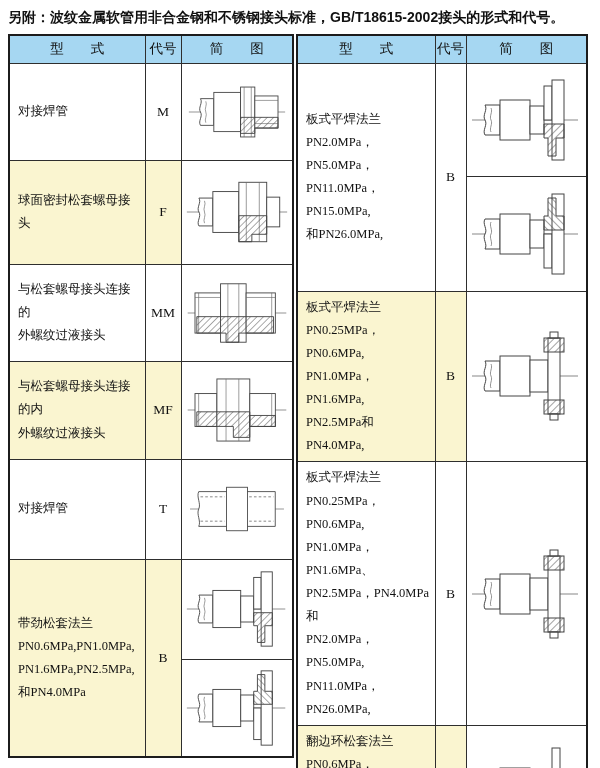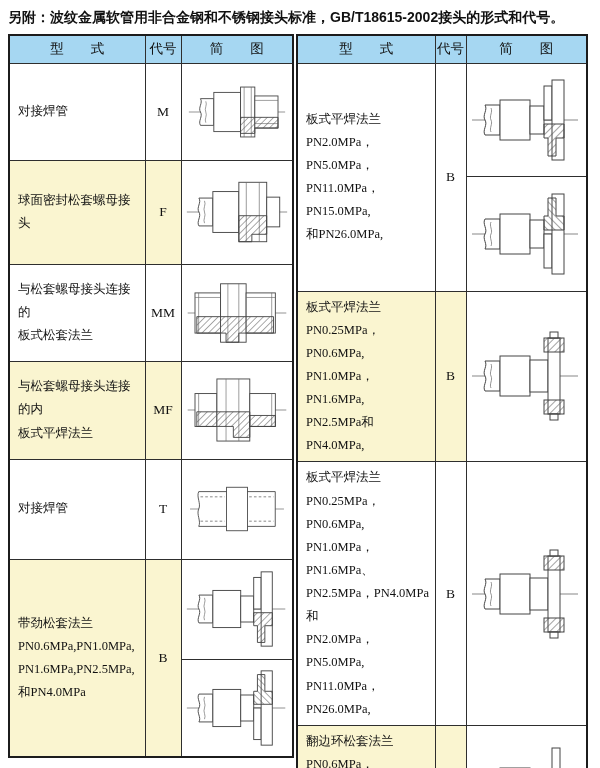--- a/index.html
+++ b/index.html
@@ -164,29 +164,29 @@
     </tr>
     <tr class="h104">
       <td class="type hl">球面密封松套螺母接头</td>
       <td class="code hl">F</td>
       <td class="diag"><svg width="104" height="86">
               <use href="#sym-f"></use>
             </svg></td>
     </tr>
     <tr class="h97">
       <td class="type">与松套螺母接头连接的
-板式松套法兰</td>
+外螺纹过液接头</td>
       <td class="code">MM</td>
       <td class="diag"><svg width="104" height="84">
               <use href="#sym-mm"></use>
             </svg></td>
     </tr>
     <tr class="h98">
       <td class="type hl">与松套螺母接头连接的内
-板式平焊法兰</td>
+外螺纹过液接头</td>
       <td class="code hl">MF</td>
       <td class="diag"><svg width="104" height="84">
               <use href="#sym-mf"></use>
             </svg></td>
     </tr>
     <tr class="h100">
       <td class="type">对接焊管</td>
       <td class="code">T</td>
       <td class="diag"><svg width="104" height="80">
               <use href="#sym-t"></use>

